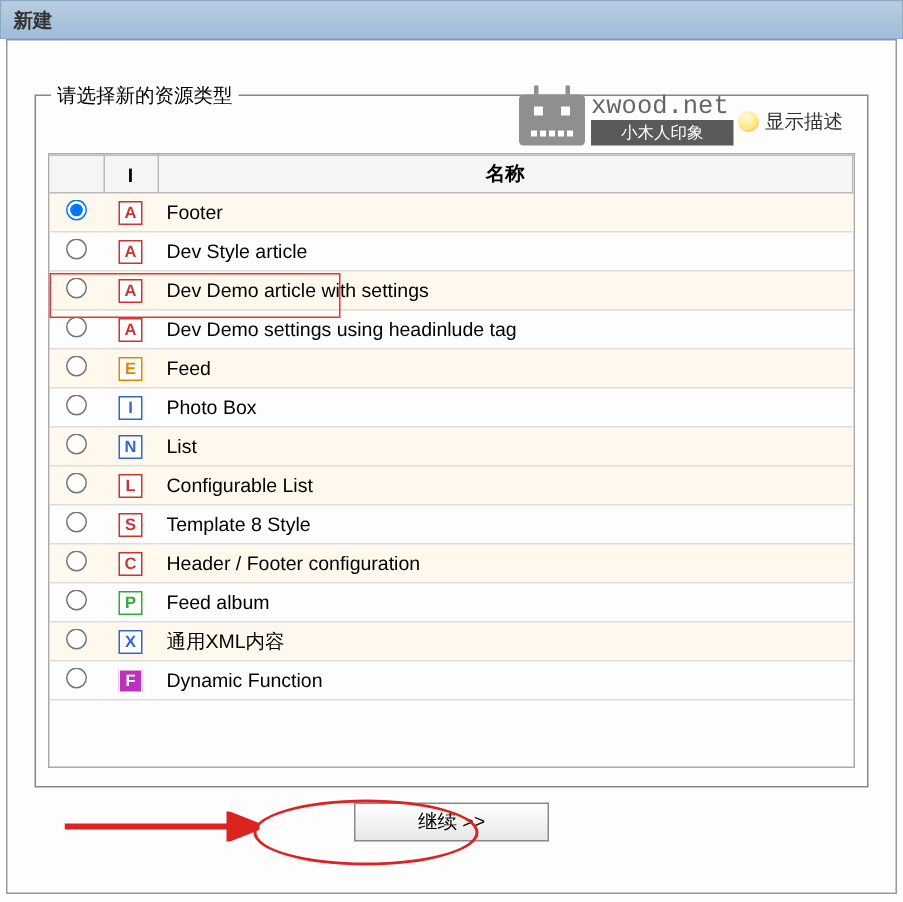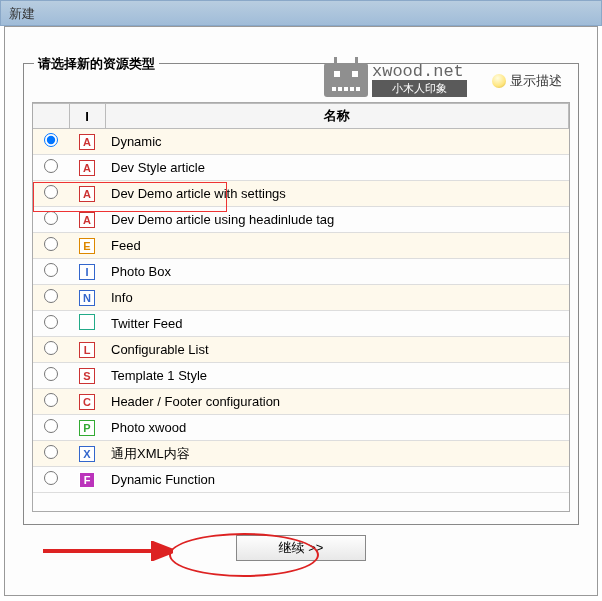--- a/index.html
+++ b/index.html
@@ -1,30 +1,30 @@
 <!DOCTYPE html>
 <html><head>
 <meta charset="utf-8">
 <style>
 * { box-sizing: border-box; margin: 0; padding: 0; }
 body { font-family: "Microsoft YaHei", Arial, sans-serif; font-size: 13px; background: #fff; width: 602px; height: 601px; overflow: hidden; position: relative; }
-.titlebar { background: linear-gradient(#b8cde0, #a0bcd8); border: 1px solid #8aa8c8; height: 26px; padding: 4px 8px; font-weight: normal; color: #333; }
+.titlebar { background: linear-gradient(#b8cde0, #a0bcd8); border: 1px solid #8aa8c8; height: 26px; padding: 4px 8px; font-weight: bold; color: #333; }
 .dialog { border: 1px solid #999; margin: 0 4px 4px 4px; height: 570px; position: relative; background: #fdfdfd; }
-.logo { position: absolute; top: 36px; right: 130px; display: flex; gap: 4px; z-index: 5; }
+.logo { position: absolute; top: 36px; right: 108px; display: flex; gap: 4px; z-index: 5; }
 .robot { width: 44px; height: 34px; background: #8f8f8f; border-radius: 3px; position: relative; }
 .robot::before, .robot::after { content: ""; position: absolute; top: -6px; width: 3px; height: 6px; background: #8f8f8f; }
 .robot::before { left: 10px; } .robot::after { right: 10px; }
 .robot-eye { position: absolute; width: 6px; height: 6px; background: #fff; top: 8px; }
 .robot-eye.l { left: 10px; } .robot-eye.r { right: 10px; }
 .robot-mouth { position: absolute; bottom: 6px; left: 8px; right: 8px; height: 4px; display: flex; gap: 2px; }
 .robot-mouth span { flex: 1; background: #fff; }
 .logo-text { font-family: "Courier New", monospace; font-size: 17px; color: #666; line-height: 1; }
 .logo-sub { background: #5a5a5a; color: #fff; font-size: 11px; padding: 1px 20px; }
 .fieldset { border: 1px solid #888; margin: 36px 18px 10px 18px; padding: 8px; height: 462px; position: relative; }
-.fieldset-legend { position: absolute; top: -9px; left: 10px; background: #fdfdfd; padding: 0 4px; font-weight: bold; }
+.fieldset-legend { position: absolute; top: -9px; left: 10px; background: #fdfdfd; padding: 0 4px; font-weight: normal; }
 .desc-link { position: absolute; top: 8px; right: 16px; display: flex; align-items: center; gap: 4px; cursor: pointer; color: #333; }
 .bulb { width: 14px; height: 14px; background: radial-gradient(circle at 40% 30%, #fffde0, #ffe680 60%, #d4b030); border-radius: 50%; }
 .table-wrap { border: 1px solid #aaa; margin-top: 30px; height: 410px; overflow: hidden; }
 table { width: 100%; border-collapse: collapse; }
 th { background: #f5f5f5; border: 1px solid #bbb; padding: 3px 6px; font-weight: bold; text-align: center; }
 th.icon-col { width: 36px; }
 th.radio-col { width: 36px; border-left: none; }
 td { border-bottom: 1px solid #ddd; padding: 3px 6px; height: 26px; vertical-align: middle; }
 tr.alt { background: #fef9ec; }
 tr td:first-child { text-align: center; width: 36px; }
@@ -91,76 +91,71 @@
           <tr>
             <th class="radio-col"></th>
             <th class="icon-col">I</th>
             <th>名称</th>
           </tr>
         </thead>
         <tbody id="rows">
             <tr class="alt">
               <td><input type="radio" name="rt" checked="" style=""></td>
               <td><span class="type-icon ic-a">A</span></td>
-              <td>Dynamic</td>
+              <td>Footer</td>
             </tr>
             <tr>
               <td><input type="radio" name="rt" style=""></td>
               <td><span class="type-icon ic-a">A</span></td>
               <td>Dev Style article</td>
             </tr>
             <tr class="alt">
               <td><input type="radio" name="rt" style=""></td>
               <td><span class="type-icon ic-a">A</span></td>
               <td>Dev Demo article with settings</td>
             </tr>
             <tr>
               <td><input type="radio" name="rt" style=""></td>
               <td><span class="type-icon ic-a">A</span></td>
-              <td>Dev Demo article using headinlude tag</td>
+              <td>Dev Demo settings using headinlude tag</td>
             </tr>
             <tr class="alt">
               <td><input type="radio" name="rt" style=""></td>
               <td><span class="type-icon ic-e">E</span></td>
               <td>Feed</td>
             </tr>
             <tr>
               <td><input type="radio" name="rt" style=""></td>
               <td><span class="type-icon ic-i">I</span></td>
               <td>Photo Box</td>
             </tr>
             <tr class="alt">
               <td><input type="radio" name="rt" style=""></td>
               <td><span class="type-icon ic-n">N</span></td>
-              <td>Info</td>
-            </tr>
-            <tr>
-              <td><input type="radio" name="rt" style=""></td>
-              <td><span class="type-icon ic-t"></span></td>
-              <td>Twitter Feed</td>
+              <td>List</td>
             </tr>
             <tr class="alt">
               <td><input type="radio" name="rt" style=""></td>
               <td><span class="type-icon ic-l">L</span></td>
               <td>Configurable List</td>
             </tr>
             <tr>
               <td><input type="radio" name="rt" style=""></td>
               <td><span class="type-icon ic-s">S</span></td>
-              <td>Template 1 Style</td>
+              <td>Template 8 Style</td>
             </tr>
             <tr class="alt">
               <td><input type="radio" name="rt" style=""></td>
               <td><span class="type-icon ic-c">C</span></td>
               <td>Header / Footer configuration</td>
             </tr>
             <tr>
               <td><input type="radio" name="rt" style=""></td>
               <td><span class="type-icon ic-p">P</span></td>
-              <td>Photo xwood</td>
+              <td>Feed album</td>
             </tr>
             <tr class="alt">
               <td><input type="radio" name="rt" style=""></td>
               <td><span class="type-icon ic-x">X</span></td>
               <td>通用XML内容</td>
             </tr>
             <tr>
               <td><input type="radio" name="rt" style=""></td>
               <td><span class="type-icon ic-f">F</span></td>
               <td>Dynamic Function</td>

